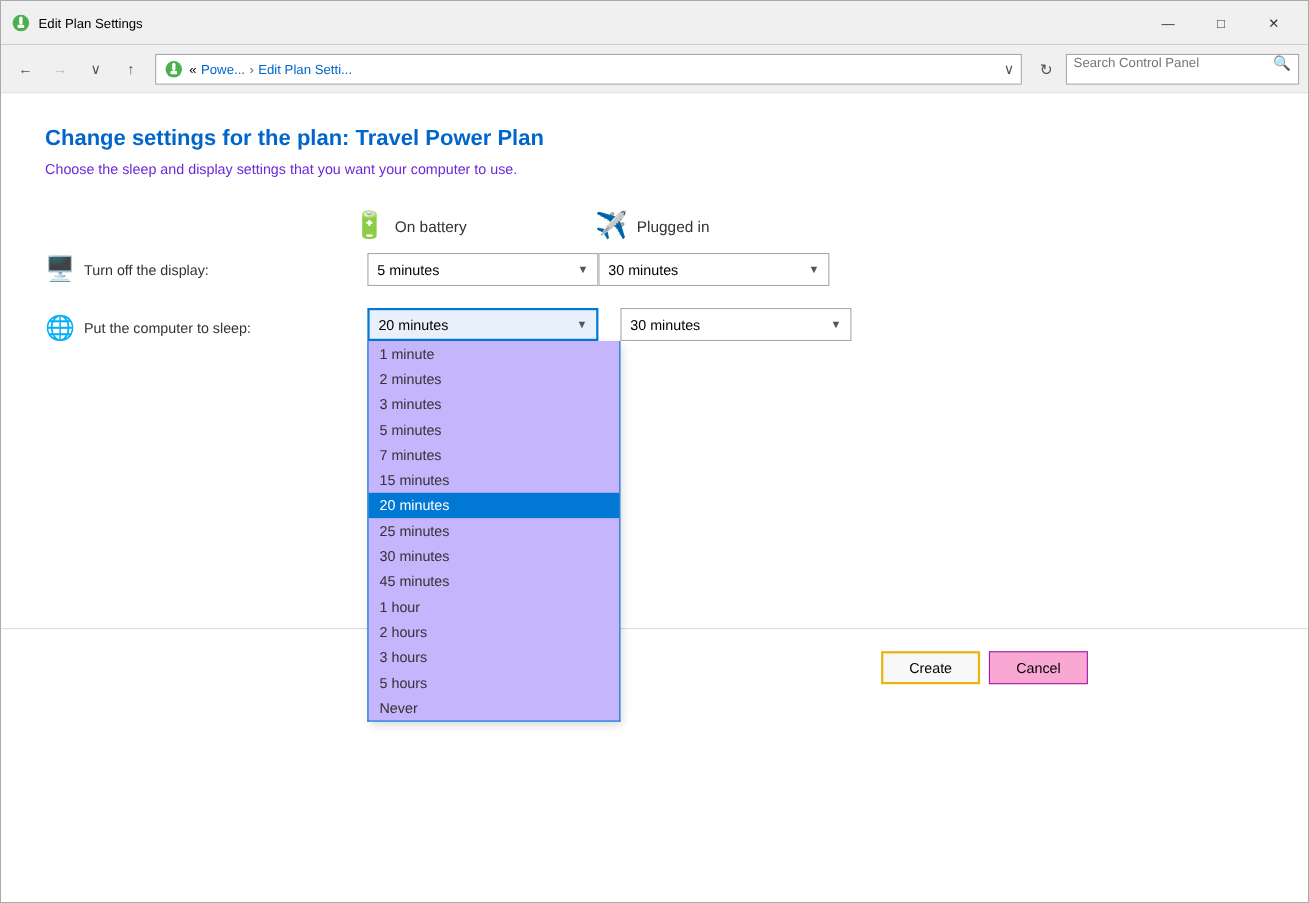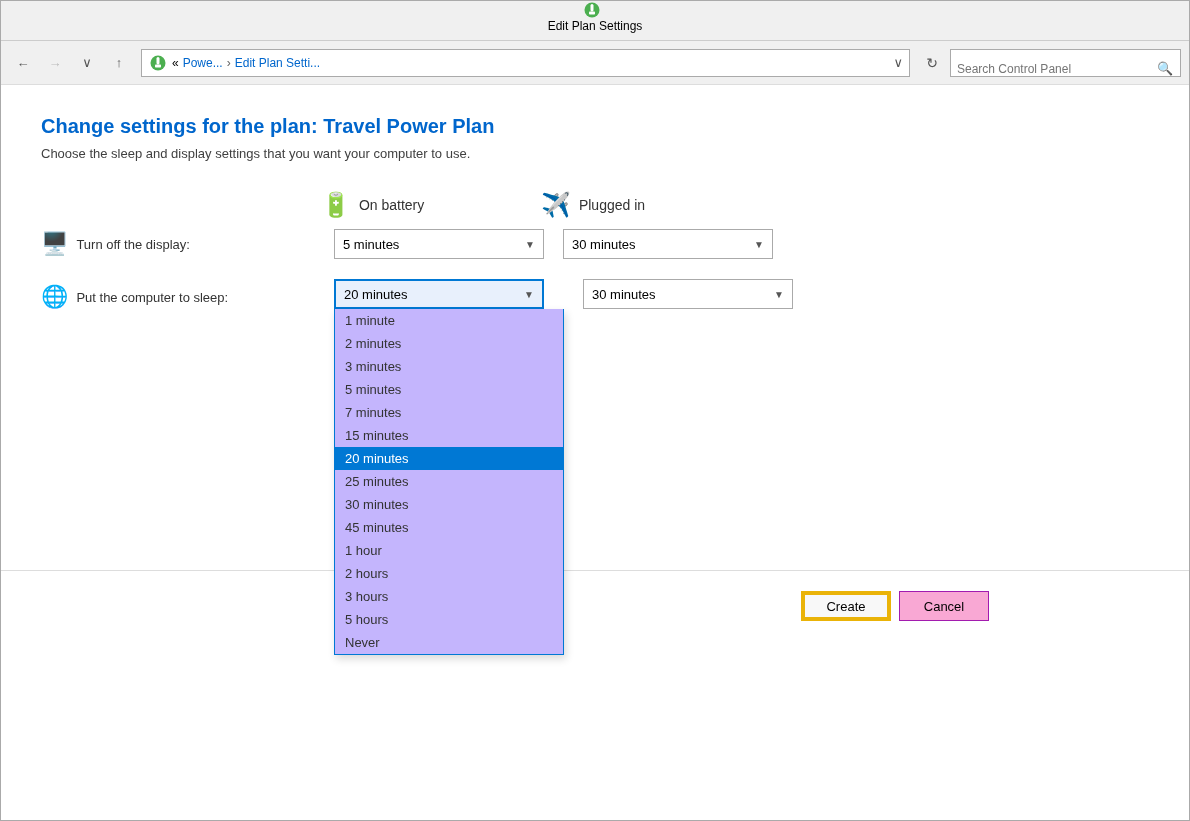--- a/index.html
+++ b/index.html
@@ -25,21 +25,20 @@
     }
     
     .title-bar {
       background: #f0f0f0;
       height: 40px;
       display: flex;
       align-items: center;
       padding: 0 8px;
       border-bottom: 1px solid #ccc;
       user-select: none;
-      flex-direction: column;
     }
     .title-bar-icon {
       width: 20px;
       height: 20px;
       margin-right: 6px;
       display: flex;
       align-items: center;
       justify-content: center;
     }
     .title-bar-text {
@@ -127,26 +126,26 @@
       border: 1px solid transparent;
       cursor: pointer;
       display: flex;
       align-items: center;
       justify-content: center;
       border-radius: 2px;
       font-size: 14px;
       color: #555;
     }
     .search-bar {
-      width: 231px;
+      width: 212px;
       height: 28px;
       background: #fff;
       border: 1px solid #aaa;
       display: flex;
-      align-items: flex-end;
+      align-items: flex-start;
       padding: 0 6px;
     }
     .search-bar input {
       flex: 1;
       border: none;
       outline: none;
       font-size: 12px;
       color: #999;
       background: transparent;
     }
@@ -159,21 +158,21 @@
       overflow: hidden;
     }
     .page-title {
       font-size: 20px;
       color: #0066cc;
       font-weight: 700;
       margin-bottom: 8px;
     }
     .page-subtitle {
       font-size: 13px;
-      color: #404040;
+      color: #6d28d9;
       margin-bottom: 30px;
     }
     
     .settings-header {
       display: flex;
       margin-left: 280px;
       margin-bottom: 10px;
       gap: 0;
     }
     .col-header {
@@ -198,21 +197,21 @@
       width: 280px;
       display: flex;
       align-items: center;
       gap: 8px;
       font-size: 13px;
       color: #333;
     }
     .row-icon { font-size: 22px; }
     .dropdowns {
       display: flex;
-      gap: 19px;
+      gap: 0;
       padding-left: 13px;
     }
     .dropdown-select {
       width: 210px;
       height: 30px;
       border: 1px solid #aaa;
       background: #fff;
       font-size: 13px;
       padding: 0 8px;
       display: flex;
@@ -274,21 +273,21 @@
       padding: 0 16px;
       border: 1px solid #a21caf;
       background: #f9a8d4;
       font-size: 13px;
       cursor: pointer;
       display: flex;
       align-items: center;
       justify-content: center;
     }
     .btn.primary {
-      border: 4px solid #eab308;
+      border: 2px solid #eab308;
       background: #f8f8f8;
     }
   </style>
 </head>
 <body>
 
 <div class="window">
 
   <div class="title-bar">
     <div class="title-bar-icon">

